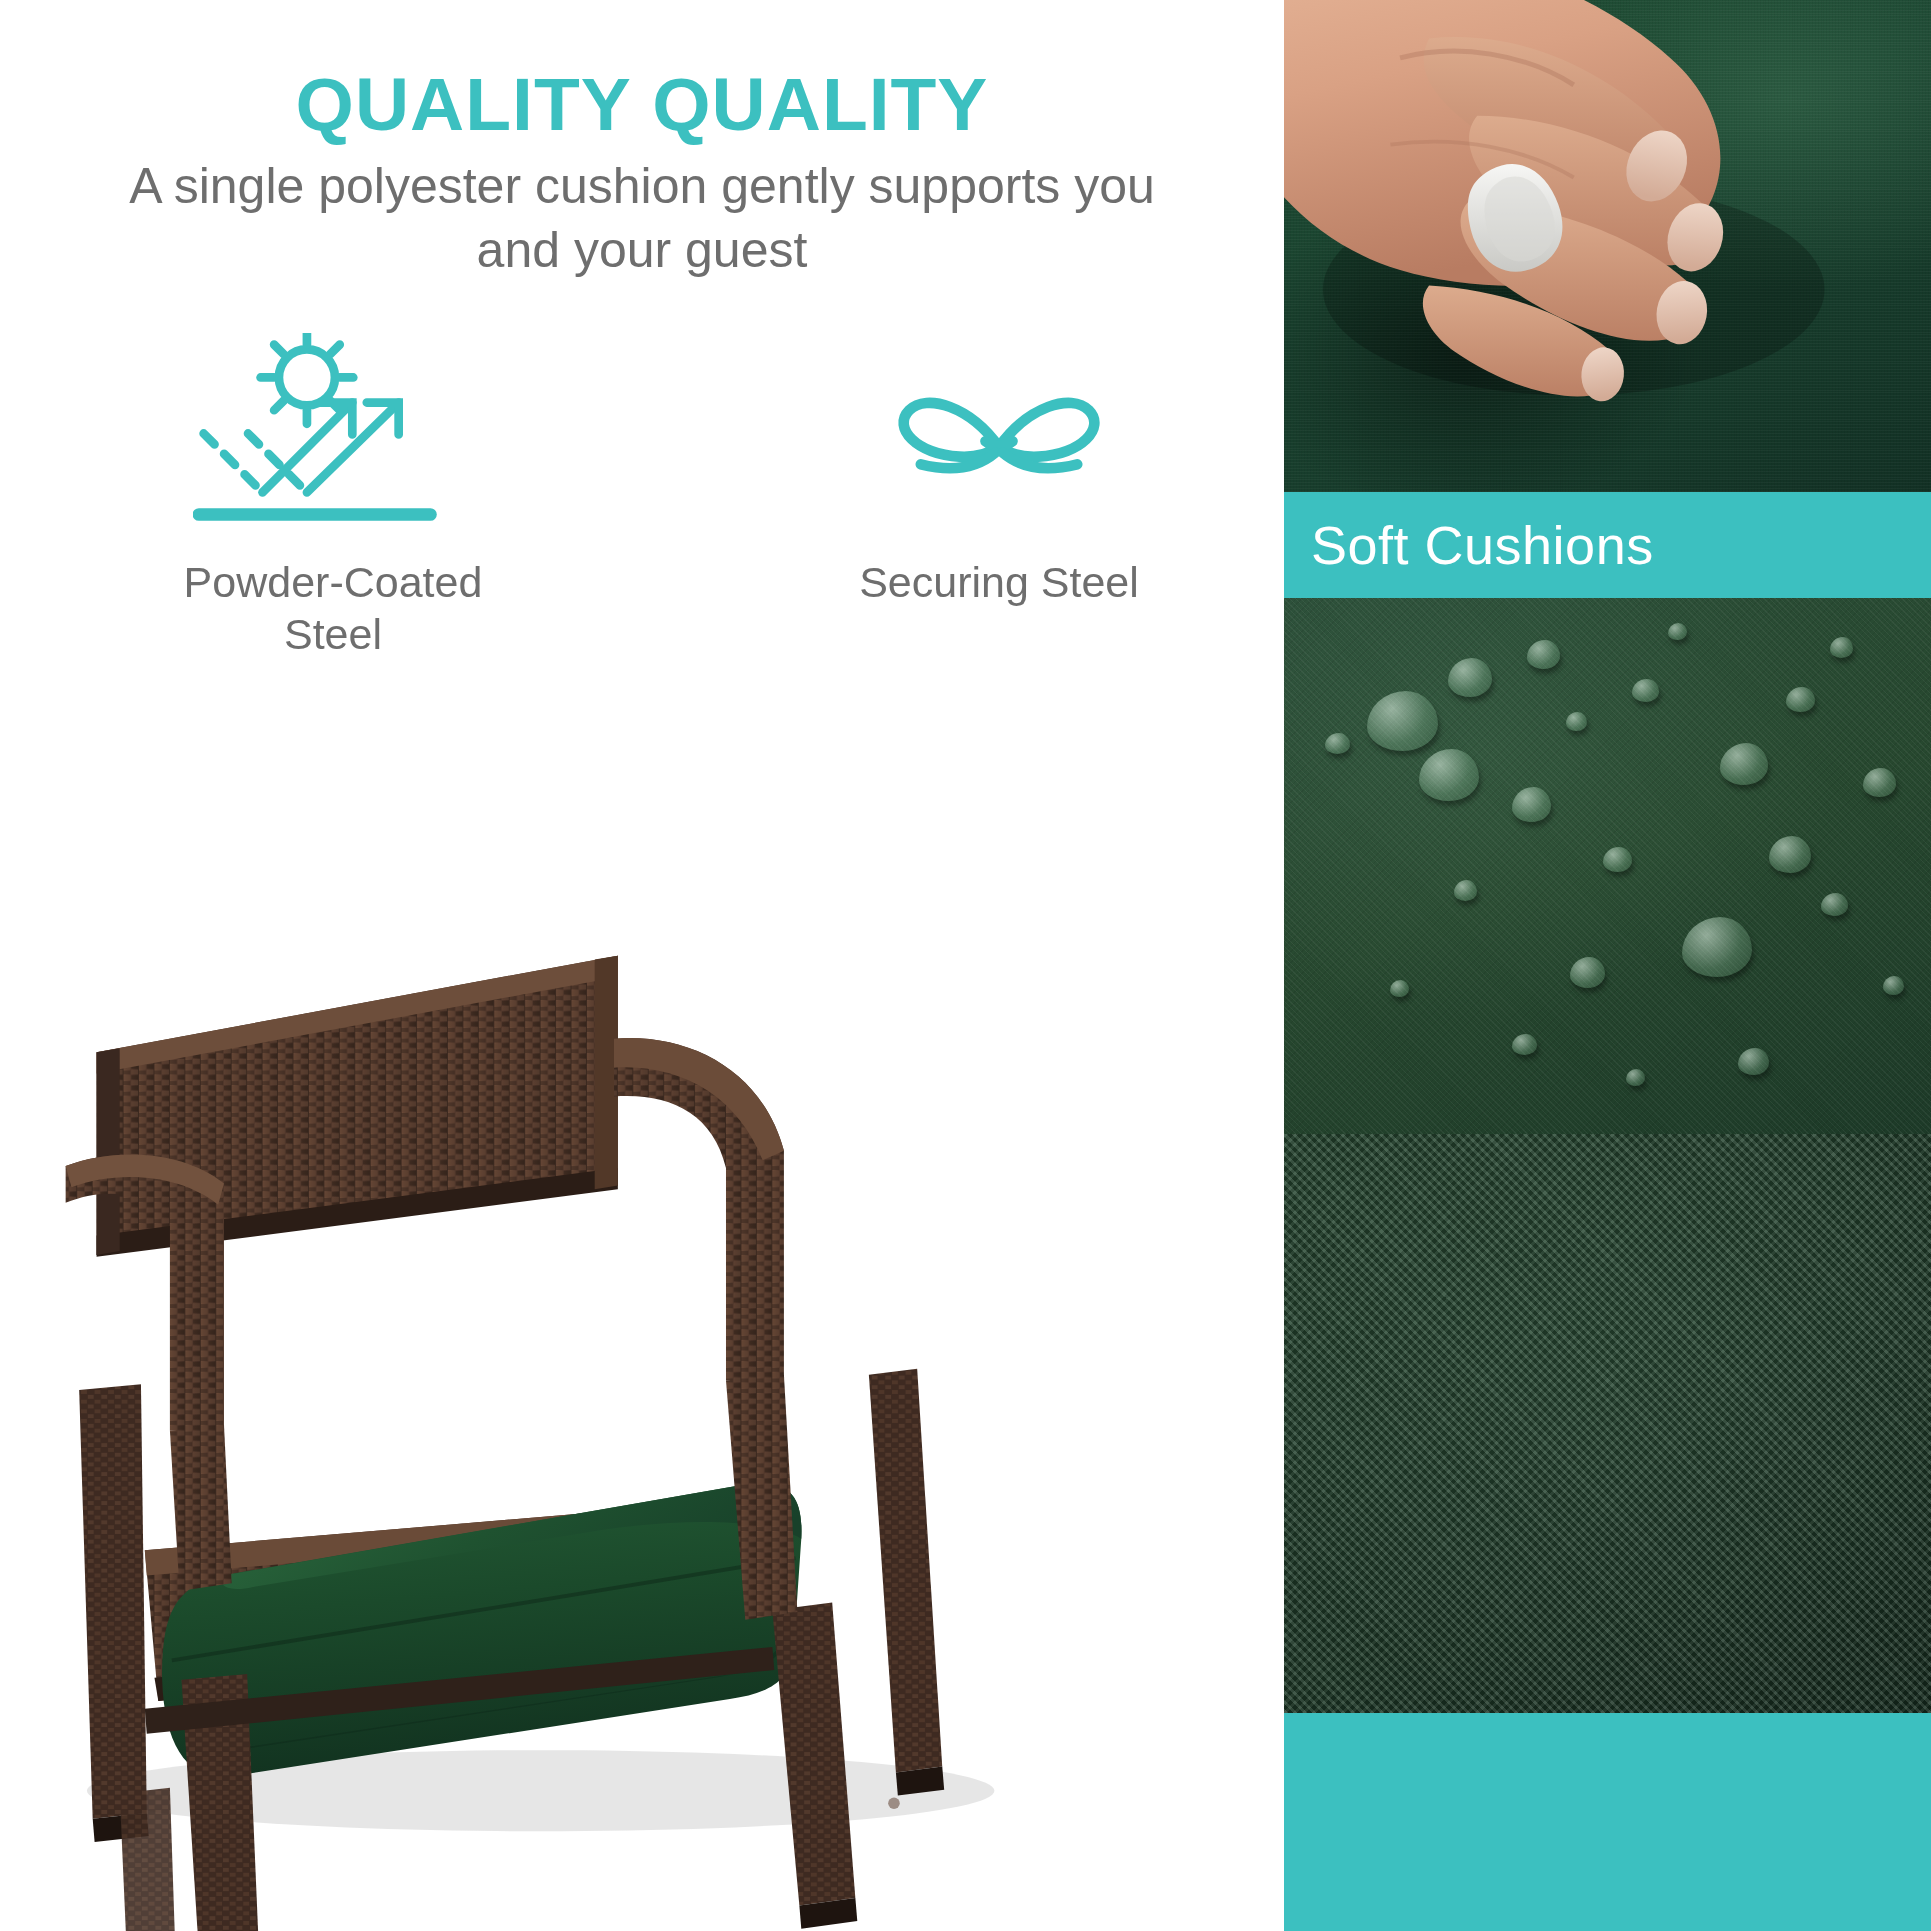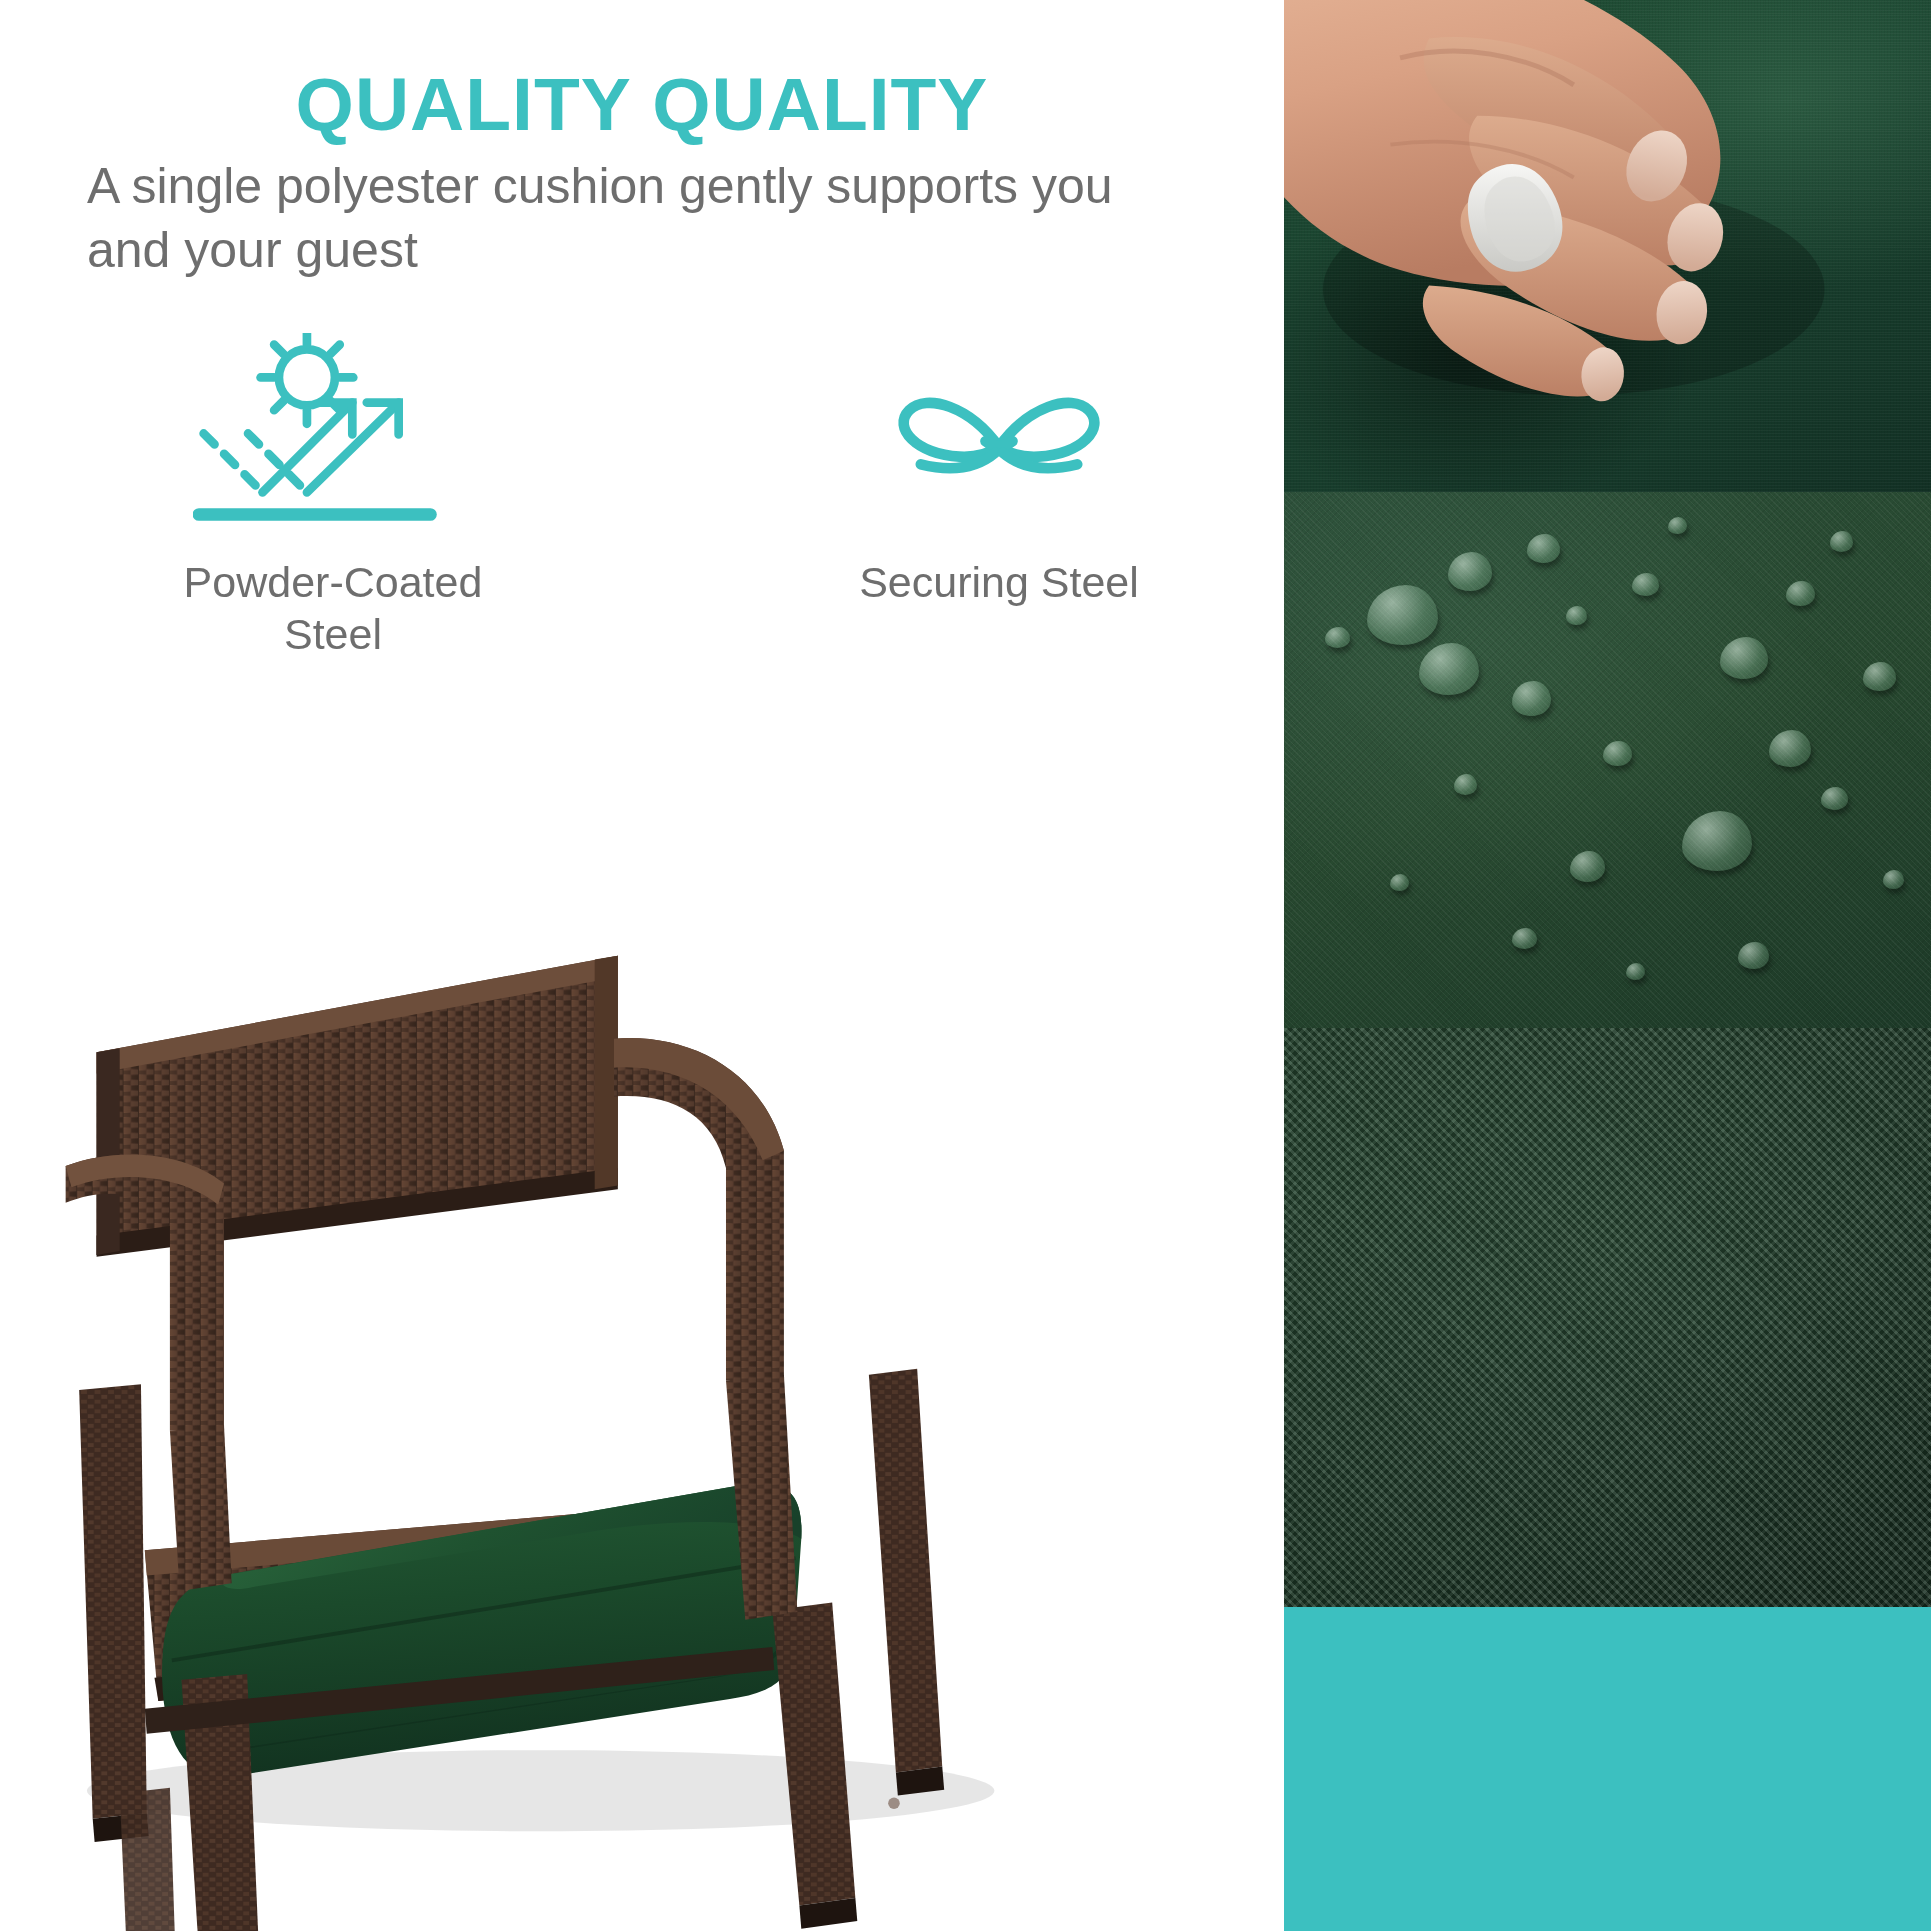--- a/index.html
+++ b/index.html
@@ -20,20 +20,21 @@
     position:absolute;left:0;top:60px;width:1284px;
     text-align:center;
     font-size:75px;line-height:89px;
     font-weight:bold;
     letter-spacing:1px;
     color:#3cc0c0;
     font-family:"Liberation Sans", sans-serif;
   }
   .subhead{
     position:absolute;left:87px;top:154px;width:1110px;
+    text-align:center;
     font-size:50px;line-height:64px;
     color:#6e6e6e;
     font-weight:300;
     font-family:"Liberation Sans", sans-serif;
   }
 
   
   .features{
     position:absolute;left:0;top:328px;width:1332px;height:386px;
     display:flex;
@@ -348,20 +349,21 @@
 
           <path d="M214 176 C 244 160, 272 178, 284 212 C 296 246, 282 272, 252 280
                    C 222 288, 198 266, 192 232 C 186 200, 196 186, 214 176 Z" fill="url(#ring)"></path>
           <path d="M226 186 C 248 176, 268 192, 277 218 C 286 244, 276 264, 254 270
                    C 232 276, 214 258, 209 232 C 204 206, 212 194, 226 186 Z" fill="#d9d9d5" opacity=".55"></path>
 
           <path d="M120 60 C 180 44, 250 56, 300 88" stroke="#a9705a" stroke-width="5" fill="none" opacity=".35"></path>
           <path d="M110 150 C 180 140, 250 154, 300 184" stroke="#a9705a" stroke-width="4" fill="none" opacity=".3"></path>
         </svg>
       </div>
+      <div class="cap">Soft Cushions</div>
     </div>
 
     <div class="rcard card-2">
       <div class="photo">
         <div class="tex-water"></div>
         <div class="drop" style="left:83px;  top:93px;  width:71px; height:60px;"></div>
         <div class="drop" style="left:164px; top:60px;  width:44px; height:39px;"></div>
         <div class="drop" style="left:135px; top:151px; width:60px; height:52px;"></div>
         <div class="drop" style="left:41px;  top:135px; width:25px; height:21px;"></div>
         <div class="drop" style="left:243px; top:42px;  width:33px; height:29px;"></div>

